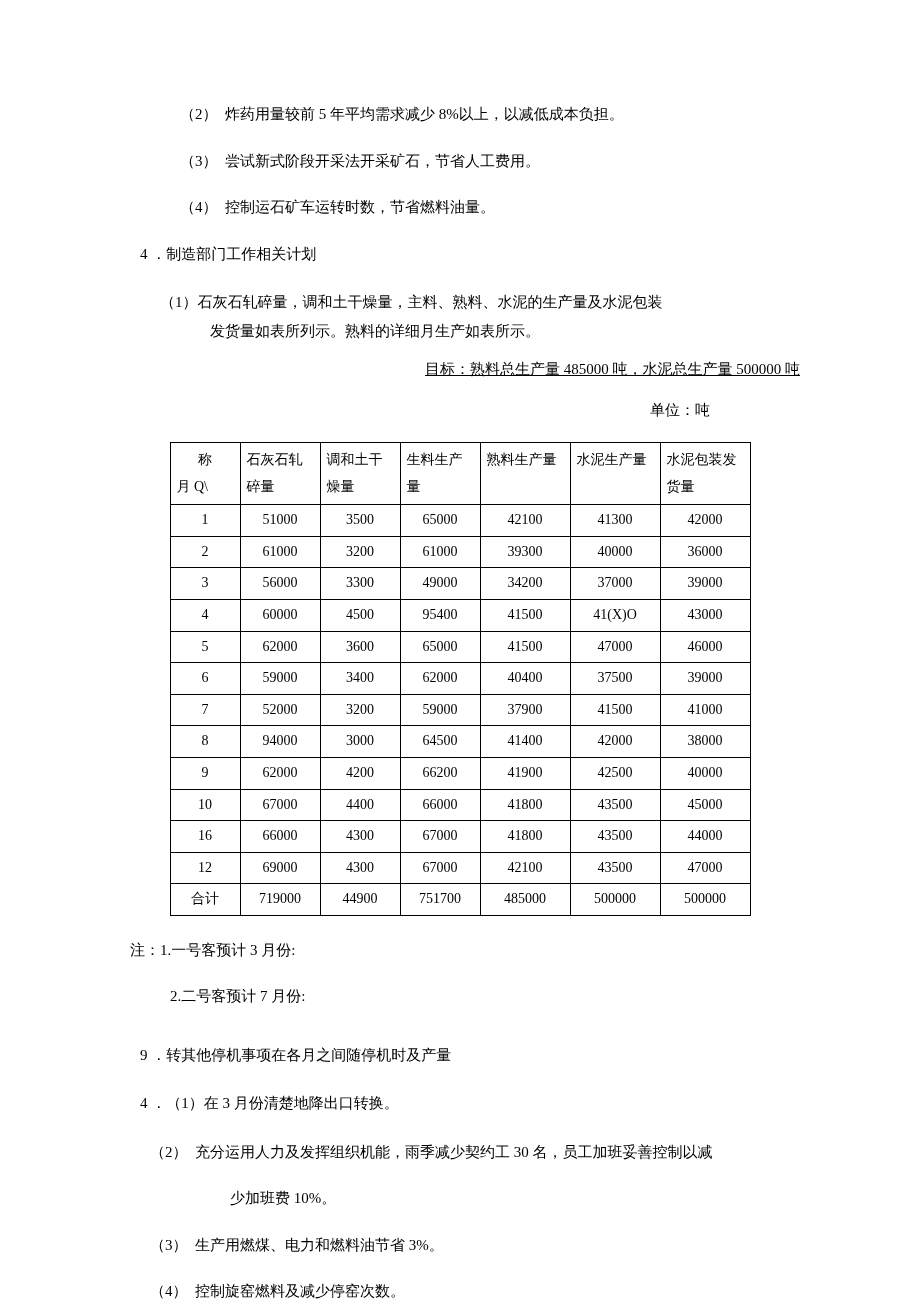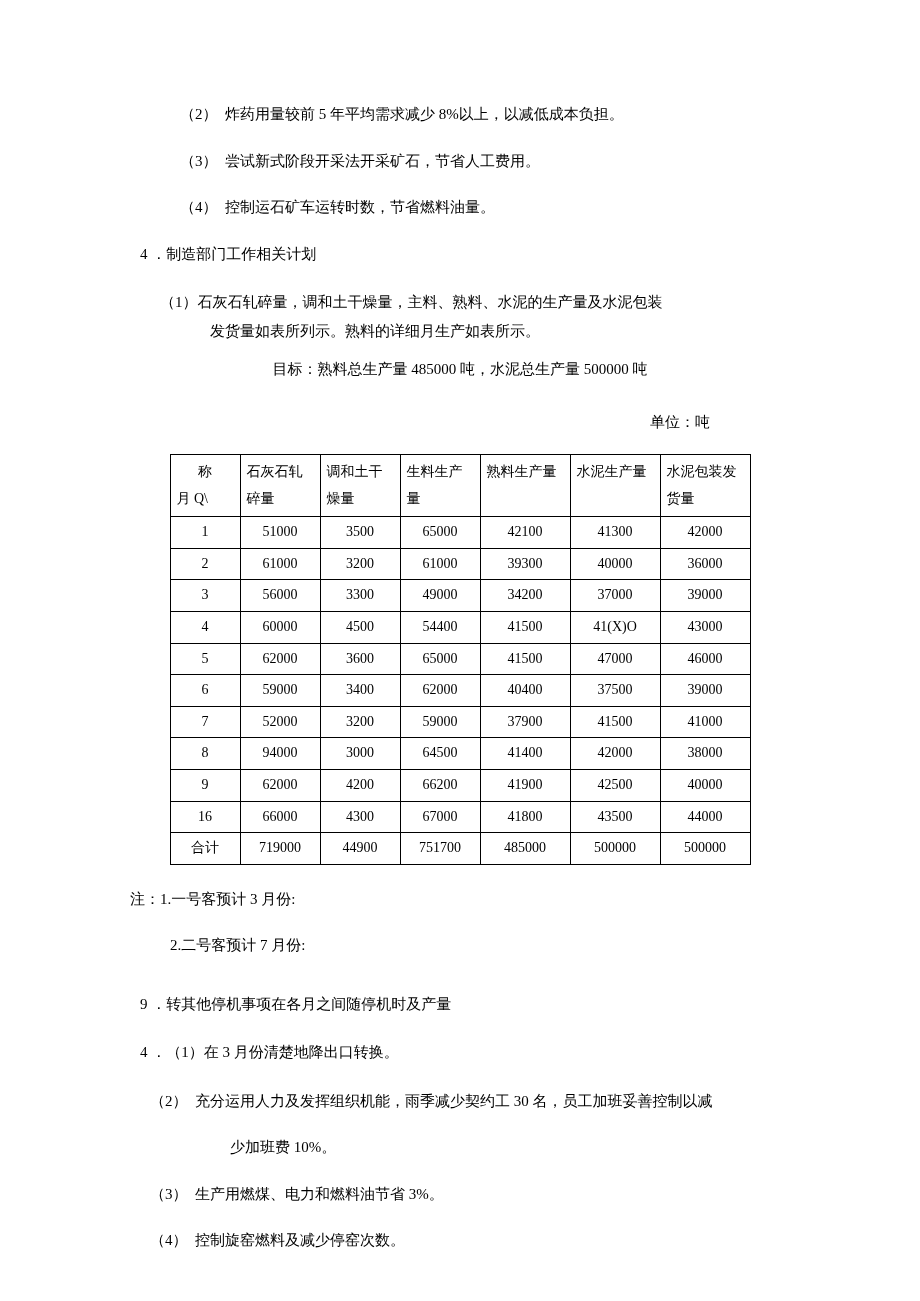--- a/index.html
+++ b/index.html
@@ -10,21 +10,21 @@
       color: #000;
       background: #fff;
       width: 920px;
       padding: 100px 120px 80px 120px;
     }
     .item { margin-bottom: 18px; }
     .indent1 { padding-left: 60px; }
     .indent2 { padding-left: 40px; }
     .indent3 { padding-left: 90px; }
     .section { padding-left: 20px; margin-bottom: 20px; }
-    .target { text-align: center; margin-top: 10px; margin-bottom: 24px; }
+    .target { text-align: right; margin-top: 10px; margin-bottom: 12px; text-decoration: underline; }
     .unit { text-align: right; padding-right: 90px; margin-bottom: 18px; }
     table {
       border-collapse: collapse;
       margin: 0 auto 20px auto;
       font-size: 14px;
     }
     th, td {
       border: 1px solid #000;
       padding: 2px 8px;
       text-align: center;
@@ -106,21 +106,21 @@
         <td>3300</td>
         <td>49000</td>
         <td>34200</td>
         <td>37000</td>
         <td>39000</td>
       </tr>
       <tr>
         <td>4</td>
         <td>60000</td>
         <td>4500</td>
-        <td>54400</td>
+        <td>95400</td>
         <td>41500</td>
         <td>41(X)O</td>
         <td>43000</td>
       </tr>
       <tr>
         <td>5</td>
         <td>62000</td>
         <td>3600</td>
         <td>65000</td>
         <td>41500</td>
@@ -157,29 +157,47 @@
       <tr>
         <td>9</td>
         <td>62000</td>
         <td>4200</td>
         <td>66200</td>
         <td>41900</td>
         <td>42500</td>
         <td>40000</td>
       </tr>
       <tr>
+        <td>10</td>
+        <td>67000</td>
+        <td>4400</td>
+        <td>66000</td>
+        <td>41800</td>
+        <td>43500</td>
+        <td>45000</td>
+      </tr>
+      <tr>
         <td>16</td>
         <td>66000</td>
         <td>4300</td>
         <td>67000</td>
         <td>41800</td>
         <td>43500</td>
         <td>44000</td>
       </tr>
       <tr>
+        <td>12</td>
+        <td>69000</td>
+        <td>4300</td>
+        <td>67000</td>
+        <td>42100</td>
+        <td>43500</td>
+        <td>47000</td>
+      </tr>
+      <tr>
         <td>合计</td>
         <td>719000</td>
         <td>44900</td>
         <td>751700</td>
         <td>485000</td>
         <td>500000</td>
         <td>500000</td>
       </tr>
     </tbody>
 </table>

